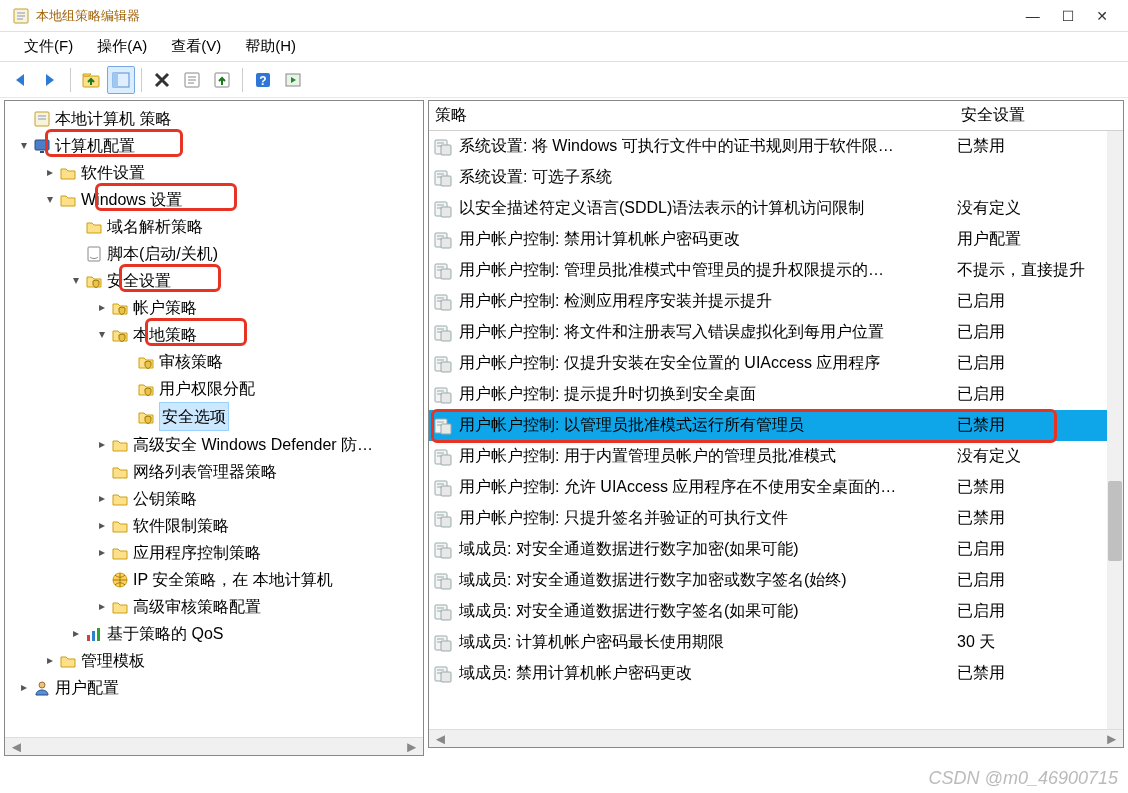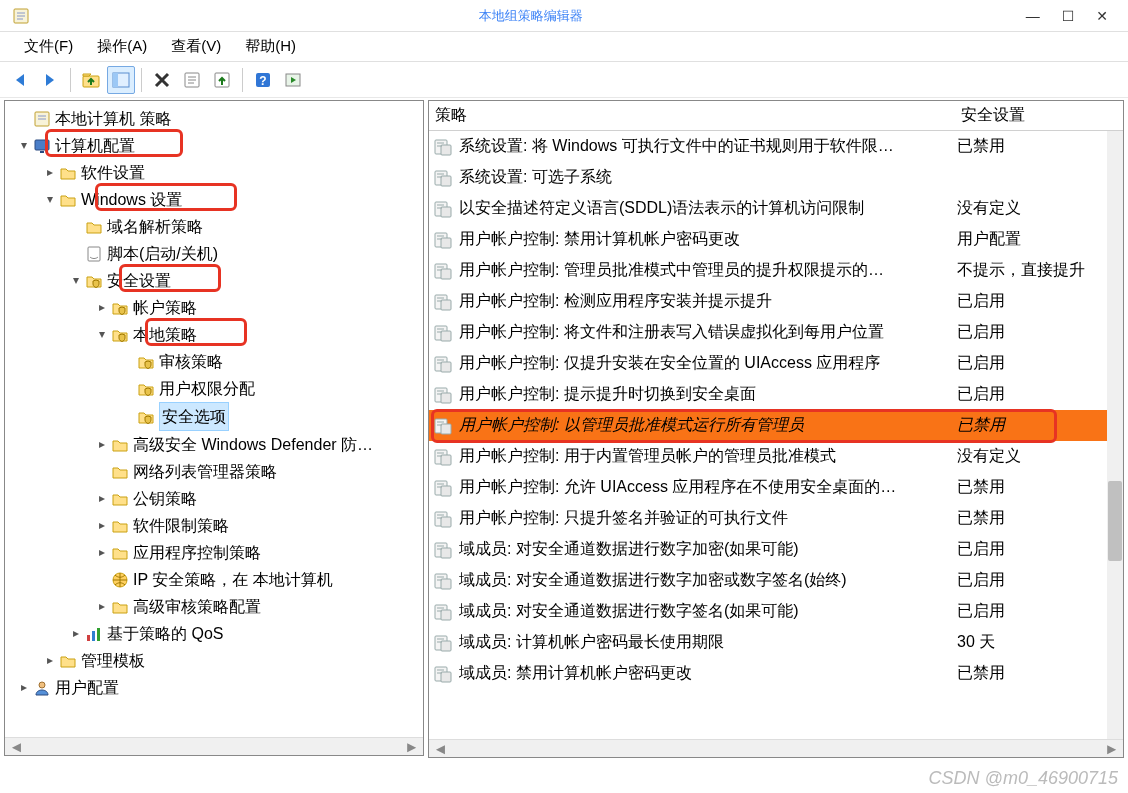--- a/index.html
+++ b/index.html
@@ -1,57 +1,57 @@
 <!DOCTYPE html>
 <html><head>
 <meta charset="utf-8">
 <style>
   * { box-sizing: border-box; margin: 0; padding: 0; font-family: "Microsoft YaHei", "Segoe UI", Tahoma, sans-serif; }
   body { width: 1128px; height: 793px; background: #fff; font-size: 15px; color: #000; overflow: hidden; position: relative; }
   
   
   .titlebar { height: 32px; display: flex; align-items: center; padding: 0 6px; border-bottom: 1px solid #e0e0e0; }
   .titlebar .app-icon { width: 18px; height: 18px; margin: 0 6px; }
-  .titlebar .title { font-size: 13px; color: #3b82f6; flex: 1; text-align: center; }
+  .titlebar .title { font-size: 13px; color: #a16207; flex: 1; }
   .win-controls { display: flex; gap: 22px; margin-right: 14px; }
   .win-controls span { font-size: 14px; color: #333; }
   
   
   .menubar { height: 30px; display: flex; align-items: center; padding: 0 12px; border-bottom: 1px solid #e0e0e0; }
   .menubar .menu-item { padding: 0 12px; font-size: 15px; }
   
   
   .toolbar { height: 36px; display: flex; align-items: center; padding: 0 6px; border-bottom: 1px solid #e8e8e8; gap: 2px; }
   .toolbar .sep { width: 1px; height: 24px; background: #ccc; margin: 0 4px; }
   .toolbtn { width: 28px; height: 28px; display: flex; align-items: center; justify-content: center; border-radius: 2px; }
 
   
   .panes { display: flex; height: 660px; }
   .tree-pane { width: 420px; border: 1px solid #888; margin: 2px 2px 2px 4px; overflow: auto; position: relative; background:#fff; }
-  .list-pane { flex: 1; border: 1px solid #888; margin: 2px 4px 0 2px; overflow: auto; position: relative; background:#fff;}
+  .list-pane { flex: 1; border: 1px solid #888; margin: 2px 4px 10px 2px; overflow: auto; position: relative; background:#fff;}
   
   
   .tree { padding: 4px 0 4px 2px; font-size: 16px; line-height: 27px;}
   .node { display: flex; align-items: center; white-space: nowrap; }
   .indent { display:inline-block; }
   .twisty { width: 18px; text-align: center; color: #555; font-size: 12px; }
   .ticon { width: 18px; height: 18px; margin-right: 4px; flex-shrink:0;}
   .node .label {}
   .node.selected .label { background: #cce8ff; border:1px solid #99d1ff; padding:0 2px;}
   .redbox { position: absolute; border: 3px solid #e73323; border-radius: 6px; pointer-events: none; }
   
   
   .colheader { display: flex; height: 30px; align-items: center; border-bottom: 1px solid #d0d0d0; font-size:16px; position:sticky; top:0; background:#fff;}
   .colheader .col1 { width: 528px; padding-left: 6px;}
   .colheader .col2 { flex:1; padding-left: 4px;}
   .prow { display: flex; align-items: center; height: 31px; font-size: 16px; padding-left:4px;}
   .prow .picon { width: 20px; height: 20px; margin-right: 6px; flex-shrink:0;}
   .prow .pname { width: 498px; white-space: nowrap; overflow: hidden; text-overflow: ellipsis;}
   .prow .pval { flex:1; white-space: nowrap; overflow:hidden;}
-  .prow.selected { background:#f97316;font-style:italic; }
+  .prow.selected { background:#0ea5e9; }
   
   
   .hscroll { height: 18px; background:#f0f0f0; border-top:1px solid #ddd; display:flex; align-items:center; justify-content:space-between;}
   .vscroll-strip{position:absolute; right:0; top:30px; bottom:0; width:16px; background:#f0f0f0;}
   .vscroll-thumb{position:absolute; right:1px; top:380px; width:14px; height:80px; background:#c0c0c0; border-radius:2px;}
   
   .watermark { position: absolute; right: 10px; bottom: 4px; font-style: italic; color: #bbb; font-size: 18px;}
 
   
   .svg { display:block; }

